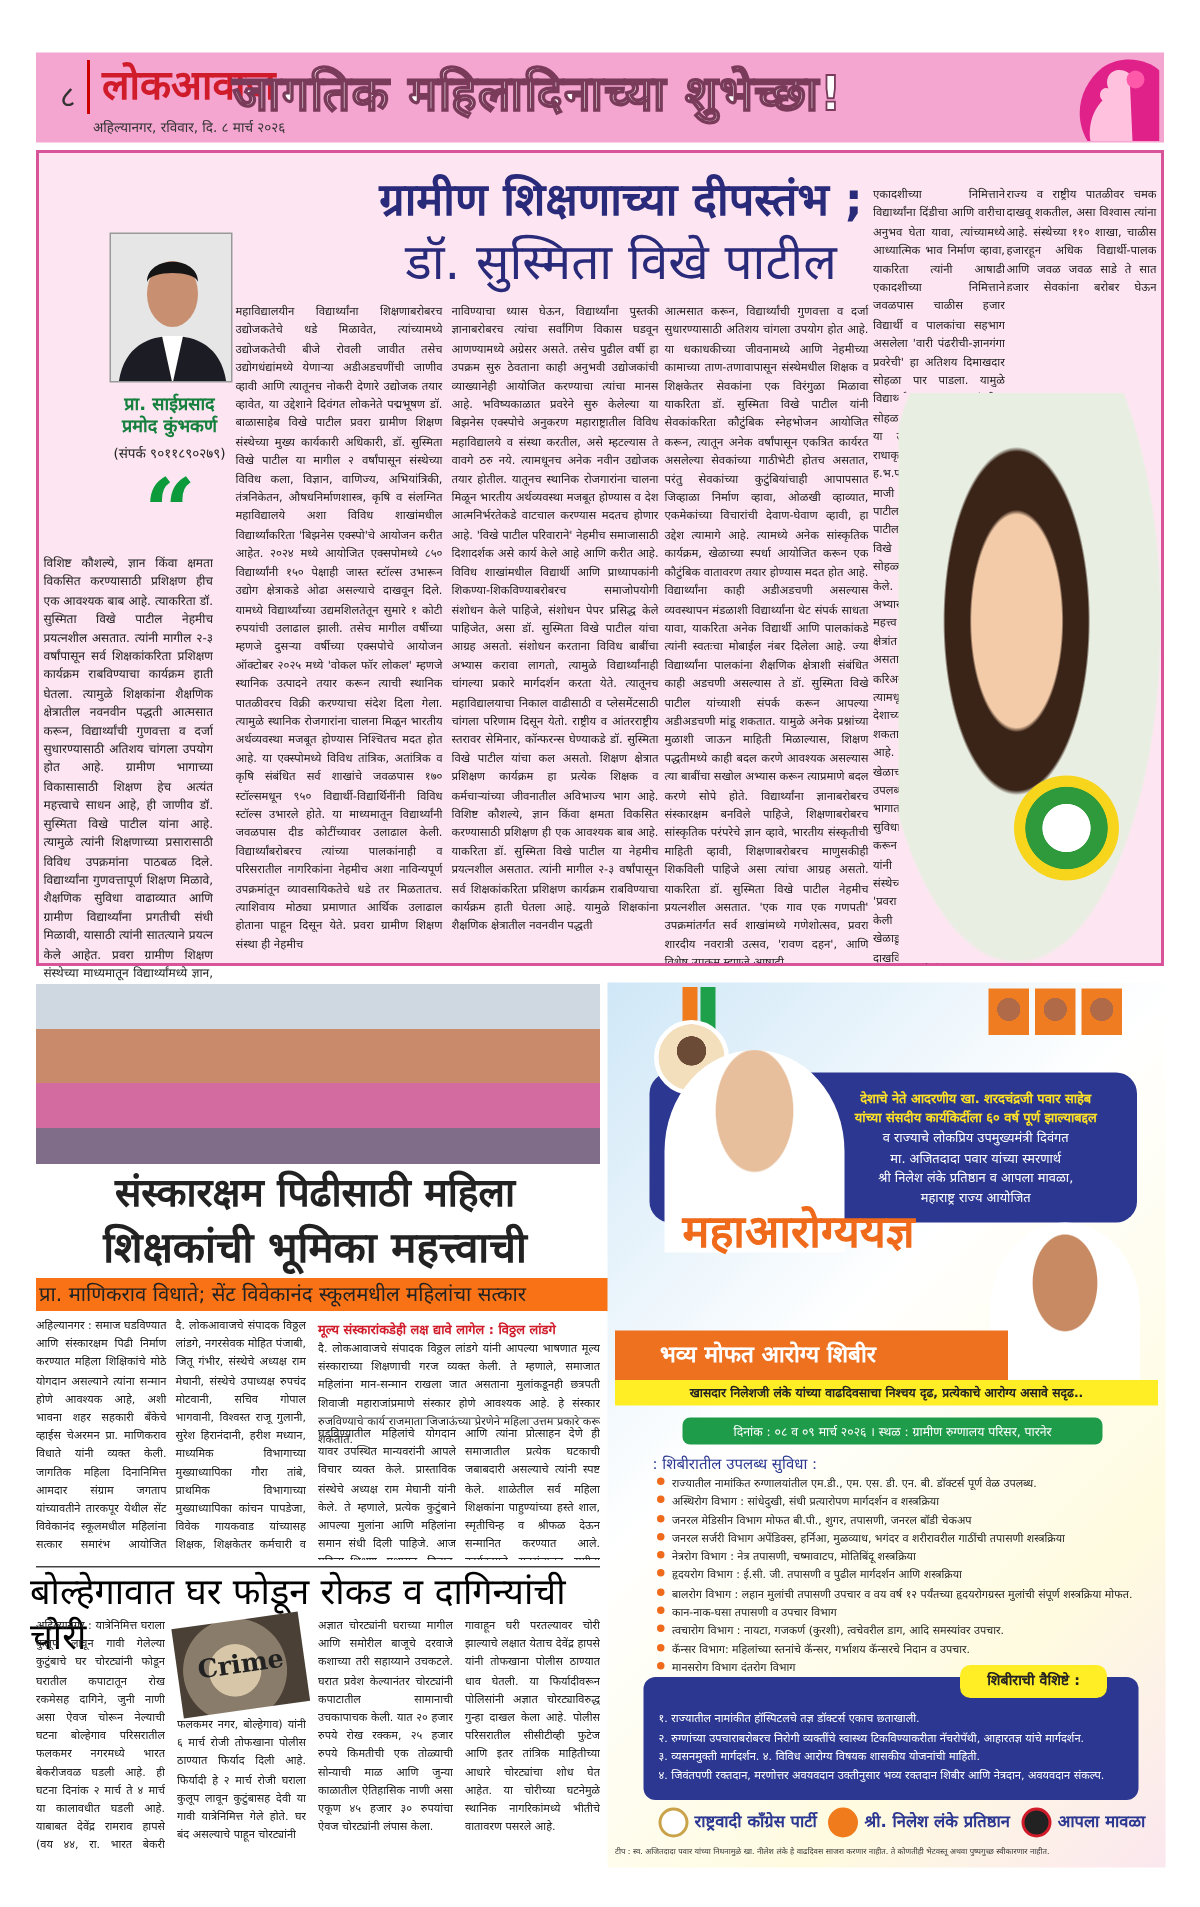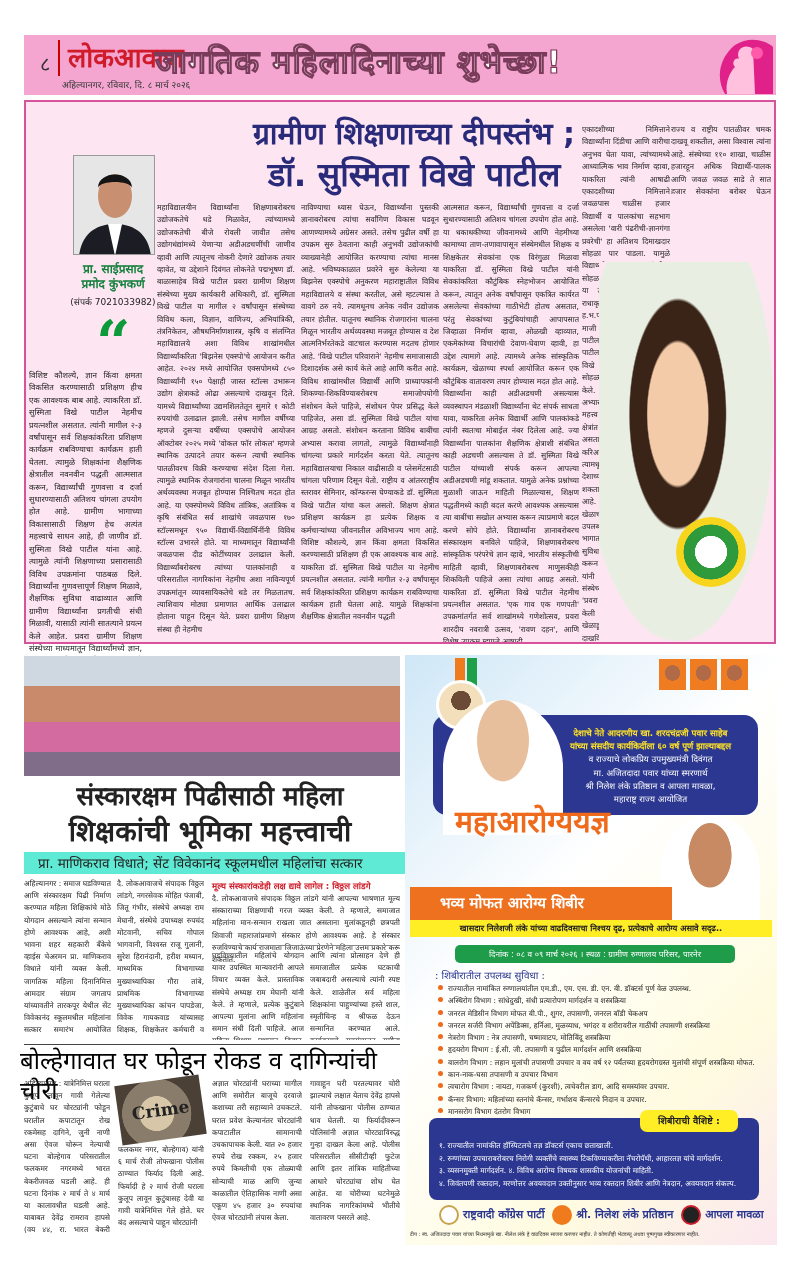--- a/index.html
+++ b/index.html
@@ -13,34 +13,34 @@
 #banner{left:155px;top:40px;font-size:32px;font-weight:bold;color:#fff;-webkit-text-stroke:1.2px #7a3b5a;letter-spacing:1px;line-height:44px}
 #face{left:705px;top:37px;width:68px;height:57px}
 
 #feat{left:24px;top:100px;width:752px;height:544px;background:#fde6f1;border:2px solid #d9539b}
 #author-photo{left:47px;top:53px;width:82px;height:100px;background:linear-gradient(#e8e8e8,#ccc);border:1px solid #999;overflow:hidden}
 #author-name{left:32px;top:160px;width:110px;text-align:center;font-size:12px;font-weight:bold;color:#15803d;line-height:15px}
 #author-contact{left:32px;top:193px;width:110px;text-align:center;font-size:9px;color:#222}
 #quote-mark{left:70px;top:215px;font-size:60px;color:#0c9a3b;font-family:"DejaVu Serif",serif;line-height:50px;font-weight:bold}
 #side-text{left:3px;top:268px;width:113px;font-size:8px;line-height:12.4px;color:#222}
 #feat-title1{left:128px;top:12px;width:520px;text-align:center;font-size:30px;font-weight:bold;color:#2a2a7a;line-height:40px}
-#feat-title2{left:128px;top:52px;width:520px;text-align:center;font-size:33px;font-weight:bold;color:#2a2a7a;line-height:42px}
+#feat-title2{left:128px;top:52px;width:520px;text-align:center;font-size:33px;font-weight:normal;color:#2a2a7a;line-height:42px}
 .col{font-size:7.6px;line-height:12.4px;color:#222;text-align:justify;overflow:hidden}
 #fc1{left:131px;top:100px;width:138px;height:440px}
 #fc2{left:275px;top:100px;width:138px;height:440px}
 #fc3{left:417px;top:100px;width:136px;height:440px}
 #fc4{left:556px;top:22px;width:136px;height:600px}
 #fc5{left:645px;top:22px;width:100px;height:70px}
 #woman{left:573px;top:160px;width:175px;height:380px;background:radial-gradient(ellipse at 45% 40%,#f3cba8 0 22%,#3a2418 23% 35%,#e9eee3 36% 70%,#fde6f1 71%)}
 #rosette{left:650px;top:415px;width:70px;height:70px;border-radius:50%;background:radial-gradient(circle,#fff 0 32%,#2f9a3c 33% 55%,#f7d51c 56% 75%,#e0342f 76% 100%)}
 
 #photo{left:24px;top:656px;width:376px;height:120px;background:linear-gradient(180deg,#cfd8e0 0 25%,#c98a6b 25% 55%,#d36aa0 55% 80%,#7f6d8a 80%)}
 #h2a{left:20px;top:777px;width:380px;text-align:center;font-size:26px;font-weight:bold;color:#222;line-height:38px}
 #h2b{left:20px;top:812px;width:380px;text-align:center;font-size:28px;font-weight:bold;color:#222;line-height:40px}
-#byline{left:24px;top:852px;width:449px;height:22px;background:#5eead4;font-size:13.5px;color:#222;line-height:22px;padding-left:14px;white-space:nowrap}
+#byline{left:24px;top:852px;width:449px;height:22px;background:#f97316;font-size:13.5px;color:#222;line-height:22px;padding-left:2px;white-space:nowrap}
 #bc1{left:24px;top:878px;width:87px;height:160px;font-size:7.4px;line-height:12.2px}
 #bc2{left:117px;top:878px;width:87px;height:160px;font-size:7.4px;line-height:12.2px}
 #sub-head{left:212px;top:880px;width:190px;font-size:8.6px;color:#d01c2a;font-weight:bold}
 #sub-text{left:212px;top:893px;width:188px;font-size:7.4px;line-height:12.2px}
 #rule1{left:212px;top:945px;width:188px;height:1px;background:#888}
 #bc3{left:212px;top:950px;width:92px;height:90px;font-size:7.4px;line-height:12.2px}
 #bc4{left:310px;top:950px;width:90px;height:90px;font-size:7.4px;line-height:12.2px}
 #rule2{left:24px;top:1044px;width:376px;height:1px;background:#444}
 #h3{left:20px;top:1046px;width:380px;font-size:24px;color:#000000;line-height:30px}
 #cc1{left:24px;top:1078px;width:86px;height:160px;font-size:7.4px;line-height:12.2px}
@@ -97,21 +97,21 @@
       <path d="M5 100 C8 75 25 68 41 68 C57 68 74 75 77 100 Z" fill="#1c1c24"></path>
       <path d="M34 68 L41 100 L48 68 Z" fill="#fff"></path>
       <ellipse cx="41" cy="40" rx="17" ry="22" fill="#c89070"></ellipse>
       <path d="M24 32 C24 14 58 14 58 32 C56 24 26 24 24 32Z" fill="#151515"></path>
     </svg>
   </div>
   <div id="author-name" class="abs">
     <div>प्रा. साईप्रसाद</div>
     <div>प्रमोद कुंभकर्ण</div>
   </div>
-  <div id="author-contact" class="abs">(संपर्क 7021033982)</div>
+  <div id="author-contact" class="abs">(संपर्क ९०११८९०२७९)</div>
   <div id="quote-mark" class="abs">“</div>
   <div id="side-text" class="abs col">विशिष्ट कौशल्ये, ज्ञान किंवा क्षमता विकसित करण्यासाठी प्रशिक्षण हीच एक आवश्यक बाब आहे. त्याकरिता डॉ. सुस्मिता विखे पाटील नेहमीच प्रयत्नशील असतात. त्यांनी मागील २-३ वर्षांपासून सर्व शिक्षकांकरिता प्रशिक्षण कार्यक्रम राबविण्याचा कार्यक्रम हाती घेतला. त्यामुळे शिक्षकांना शैक्षणिक क्षेत्रातील नवनवीन पद्धती आत्मसात करून, विद्यार्थ्यांची गुणवत्ता व दर्जा सुधारण्यासाठी अतिशय चांगला उपयोग होत आहे. ग्रामीण भागाच्या विकासासाठी शिक्षण हेच अत्यंत महत्त्वाचे साधन आहे, ही जाणीव डॉ. सुस्मिता विखे पाटील यांना आहे. त्यामुळे त्यांनी शिक्षणाच्या प्रसारासाठी विविध उपक्रमांना पाठबळ दिले. विद्यार्थ्यांना गुणवत्तापूर्ण शिक्षण मिळावे, शैक्षणिक सुविधा वाढाव्यात आणि ग्रामीण विद्यार्थ्यांना प्रगतीची संधी मिळावी, यासाठी त्यांनी सातत्याने प्रयत्न केले आहेत. प्रवरा ग्रामीण शिक्षण संस्थेच्या माध्यमातून विद्यार्थ्यांमध्ये ज्ञान, संस्कार आणि सामाजिक जबाबदारी यांची जाणीव निर्माण करण्यावर त्यांनी भर दिला आहे. आज जागतिक महिला दिनानिमित्त त्यांच्या कार्याचा दै. लोकआवाजने घेतलेला हा धांडोळा..!</div>
   <div id="feat-title1" class="abs">ग्रामीण शिक्षणाच्या दीपस्तंभ ;</div>
   <div id="feat-title2" class="abs">डॉ. सुस्मिता विखे पाटील</div>
   <div id="fc1" class="abs col">महाविद्यालयीन विद्यार्थ्यांना शिक्षणाबरोबरच उद्योजकतेचे धडे मिळावेत, त्यांच्यामध्ये उद्योजकतेची बीजे रोवली जावीत तसेच उद्योगधंद्यांमध्ये येणाऱ्या अडीअडचणींची जाणीव व्हावी आणि त्यातूनच नोकरी देणारे उद्योजक तयार व्हावेत, या उद्देशाने दिवंगत लोकनेते पद्मभूषण डॉ. बाळासाहेब विखे पाटील प्रवरा ग्रामीण शिक्षण संस्थेच्या मुख्य कार्यकारी अधिकारी, डॉ. सुस्मिता विखे पाटील या मागील २ वर्षांपासून संस्थेच्या विविध कला, विज्ञान, वाणिज्य, अभियांत्रिकी, तंत्रनिकेतन, औषधनिर्माणशास्त्र, कृषि व संलग्नित महाविद्यालये अशा विविध शाखांमधील विद्यार्थ्यांकरिता 'बिझनेस एक्स्पो'चे आयोजन करीत आहेत. २०२४ मध्ये आयोजित एक्सपोमध्ये ८५० विद्यार्थ्यांनी १५० पेक्षाही जास्त स्टॉल्स उभारून उद्योग क्षेत्राकडे ओढा असल्याचे दाखवून दिले. यामध्ये विद्यार्थ्यांच्या उद्यमशिलतेतून सुमारे १ कोटी रुपयांची उलाढाल झाली. तसेच मागील वर्षीच्या म्हणजे दुसऱ्या वर्षीच्या एक्सपोचे आयोजन ऑक्टोबर २०२५ मध्ये 'वोकल फॉर लोकल' म्हणजे स्थानिक उत्पादने तयार करून त्याची स्थानिक पातळीवरच विक्री करण्याचा संदेश दिला गेला. त्यामुळे स्थानिक रोजगारांना चालना मिळून भारतीय अर्थव्यवस्था मजबूत होण्यास निश्चितच मदत होत आहे. या एक्स्पोमध्ये विविध तांत्रिक, अतांत्रिक व कृषि संबंधित सर्व शाखांचे जवळपास १७० स्टॉल्समधून ९५० विद्यार्थी-विद्यार्थिनींनी विविध स्टॉल्स उभारले होते. या माध्यमातून विद्यार्थ्यांनी जवळपास दीड कोटींच्यावर उलाढाल केली. विद्यार्थ्यांबरोबरच त्यांच्या पालकांनाही व परिसरातील नागरिकांना नेहमीच अशा नाविन्यपूर्ण उपक्रमांतून व्यावसायिकतेचे धडे तर मिळतातच. त्याशिवाय मोठ्या प्रमाणात आर्थिक उलाढाल होताना पाहून दिसून येते. प्रवरा ग्रामीण शिक्षण संस्था ही नेहमीच</div>
   <div id="fc2" class="abs col">नाविण्याचा ध्यास घेऊन, विद्यार्थ्यांना पुस्तकी ज्ञानाबरोबरच त्यांचा सर्वांगिण विकास घडवून आणण्यामध्ये अग्रेसर असते. तसेच पुढील वर्षी हा उपक्रम सुरु ठेवताना काही अनुभवी उद्योजकांची व्याख्यानेही आयोजित करण्याचा त्यांचा मानस आहे. भविष्यकाळात प्रवरेने सुरु केलेल्या या बिझनेस एक्स्पोचे अनुकरण महाराष्ट्रातील विविध महाविद्यालये व संस्था करतील, असे म्हटल्यास ते वावगे ठरु नये. त्यामधूनच अनेक नवीन उद्योजक तयार होतील. यातूनच स्थानिक रोजगारांना चालना मिळून भारतीय अर्थव्यवस्था मजबूत होण्यास व देश आत्मनिर्भरतेकडे वाटचाल करण्यास मदतच होणार आहे. 'विखे पाटील परिवाराने' नेहमीच समाजासाठी दिशादर्शक असे कार्य केले आहे आणि करीत आहे. विविध शाखांमधील विद्यार्थी आणि प्राध्यापकांनी शिकण्या-शिकविण्याबरोबरच समाजोपयोगी संशोधन केले पाहिजे, संशोधन पेपर प्रसिद्ध केले पाहिजेत, असा डॉ. सुस्मिता विखे पाटील यांचा आग्रह असतो. संशोधन करताना विविध बाबींचा अभ्यास करावा लागतो, त्यामुळे विद्यार्थ्यांनाही चांगल्या प्रकारे मार्गदर्शन करता येते. त्यातूनच महाविद्यालयाचा निकाल वाढीसाठी व प्लेसमेंटसाठी चांगला परिणाम दिसून येतो. राष्ट्रीय व आंतरराष्ट्रीय स्तरावर सेमिनार, कॉन्फरन्स घेण्याकडे डॉ. सुस्मिता विखे पाटील यांचा कल असतो. शिक्षण क्षेत्रात प्रशिक्षण कार्यक्रम हा प्रत्येक शिक्षक व कर्मचाऱ्यांच्या जीवनातील अविभाज्य भाग आहे. विशिष्ट कौशल्ये, ज्ञान किंवा क्षमता विकसित करण्यासाठी प्रशिक्षण ही एक आवश्यक बाब आहे. याकरिता डॉ. सुस्मिता विखे पाटील या नेहमीच प्रयत्नशील असतात. त्यांनी मागील २-३ वर्षांपासून सर्व शिक्षकांकरिता प्रशिक्षण कार्यक्रम राबविण्याचा कार्यक्रम हाती घेतला आहे. यामुळे शिक्षकांना शैक्षणिक क्षेत्रातील नवनवीन पद्धती</div>
   <div id="fc3" class="abs col">आत्मसात करून, विद्यार्थ्यांची गुणवत्ता व दर्जा सुधारण्यासाठी अतिशय चांगला उपयोग होत आहे. या धकाधकीच्या जीवनामध्ये आणि नेहमीच्या कामाच्या ताण-तणावापासून संस्थेमधील शिक्षक व शिक्षकेतर सेवकांना एक विरंगुळा मिळावा याकरिता डॉ. सुस्मिता विखे पाटील यांनी सेवकांकरिता कौटुंबिक स्नेहभोजन आयोजित करून, त्यातून अनेक वर्षांपासून एकत्रित कार्यरत असलेल्या सेवकांच्या गाठीभेटी होतच असतात, परंतु सेवकांच्या कुटुंबियांचाही आपापसात जिव्हाळा निर्माण व्हावा, ओळखी व्हाव्यात, एकमेकांच्या विचारांची देवाण-घेवाण व्हावी, हा उद्देश त्यामागे आहे. त्यामध्ये अनेक सांस्कृतिक कार्यक्रम, खेळाच्या स्पर्धा आयोजित करून एक कौटुंबिक वातावरण तयार होण्यास मदत होत आहे. विद्यार्थ्यांना काही अडीअडचणी असल्यास व्यवस्थापन मंडळाशी विद्यार्थ्यांना थेट संपर्क साधता यावा, याकरिता अनेक विद्यार्थी आणि पालकांकडे त्यांनी स्वतःचा मोबाईल नंबर दिलेला आहे. ज्या विद्यार्थ्यांना पालकांना शैक्षणिक क्षेत्राशी संबंधित काही अडचणी असल्यास ते डॉ. सुस्मिता विखे पाटील यांच्याशी संपर्क करून आपल्या अडीअडचणी मांडू शकतात. यामुळे अनेक प्रश्नांच्या मुळाशी जाऊन माहिती मिळाल्यास, शिक्षण पद्धतीमध्ये काही बदल करणे आवश्यक असल्यास त्या बाबींचा सखोल अभ्यास करून त्याप्रमाणे बदल करणे सोपे होते. विद्यार्थ्यांना ज्ञानाबरोबरच संस्कारक्षम बनविले पाहिजे, शिक्षणाबरोबरच सांस्कृतिक परंपरेचे ज्ञान व्हावे, भारतीय संस्कृतीची माहिती व्हावी, शिक्षणाबरोबरच माणुसकीही शिकविली पाहिजे असा त्यांचा आग्रह असतो. याकरिता डॉ. सुस्मिता विखे पाटील नेहमीच प्रयत्नशील असतात. 'एक गाव एक गणपती' उपक्रमांतर्गत सर्व शाखांमध्ये गणेशोत्सव, प्रवरा शारदीय नवरात्री उत्सव, 'रावण दहन', आणि विशेष उपक्रम म्हणजे आषाढी</div>
   <div id="fc4" class="abs col" style="width:88px;height:520px">एकादशीच्या निमित्ताने विद्यार्थ्यांना दिंडीचा आणि वारीचा अनुभव घेता यावा, त्यांच्यामध्ये आध्यात्मिक भाव निर्माण व्हावा, याकरिता त्यांनी आषाढी एकादशीच्या निमित्ताने जवळपास चाळीस हजार विद्यार्थी व पालकांचा सहभाग असलेला 'वारी पंढरीची-ज्ञानगंगा प्रवरेची' हा अतिशय दिमाखदार सोहळा पार पाडला. यामुळे विद्यार्थ्यांना प्रत्यक्षात पंढरीचा सोहळा अनुभवता आला. त्यांच्या या उपक्रमाचे नामदार डॉ. राधाकृष्ण विखे पाटील, ह.भ.प.उध्दव महाराज मंडलिक, माजी मंत्री आण्णासाहेब म्हस्के पाटील, शालिनीताई विखे पाटील, माजी खा. डॉ. सुजय विखे पाटील या सर्वांनी या सोहळ्याचे तोंडभरून कौतुक केले. विद्यार्थ्यांनी अभ्यासाबरोबरच क्रीडा क्षेत्रालाही महत्त्व दिले पाहिजे, अनेक क्षेत्रांत खेळाडूंसाठी राखीव जागा असतात, त्यामध्येही विद्यार्थी करिअर करू शकतात. त्यामधूनच अनेक विद्यार्थी देशाच्या संरक्षण क्षेत्रात जाऊ शकतात, अशी त्यांची धारणा आहे. मोठमोठ्या शहरांत खेळाच्या अनेक सोई-सुविधा उपलब्ध असतात. परंतु ग्रामीण भागात त्याप्रमाणात कमी सोई-सुविधा असतात, याचा विचार करून डॉ. सुस्मिता विखे पाटील यांनी प्रवरा ग्रामीण शिक्षण संस्थेच्या माध्यमातून नुकतीच 'प्रवरा स्पोर्ट्स ॲकॅडमी' स्थापना केली आहे. त्यामधूनही अनेक खेळाडू आपल्या खेळाची चमक दाखवित आहेत, या ॲकॅडमीच्या माध्यमातून अनेक खेळाडू</div>
   <div id="fc5" class="abs col">राज्य व राष्ट्रीय पातळीवर चमक दाखवू शकतील, असा विश्वास त्यांना आहे. संस्थेच्या ११० शाखा, चाळीस हजारहून अधिक विद्यार्थी-पालक आणि जवळ जवळ साडे ते सात हजार सेवकांना बरोबर घेऊन आजच्या स्पर्धेच्या युगातील शिक्षणाचे हे शिवधनुष्य लिलया पेलताना दिसतात. यातूनच त्यांच्या व्यक्तिमत्त्वाची चुणूक दिसून येते. डॉ. सुस्मिता विखे पाटील यांचे कार्य हे शिक्षण, समाजकारण, आणि लोकसेवा यांचा संगम आहे. ग्रामीण भागाच्या विकासासाठी शिक्षणाला प्राधान्य देत त्यांनी समाजात सकारात्मक बदल घडविण्याचा प्रयत्न केला आहे. त्यामुळे त्यांचे व्यक्तिमत्त्व हे आधुनिक काळातील प्रेरणादायी नेतृत्वाचे उदाहरण आहे.</div>
   <div id="woman" class="abs"></div>

